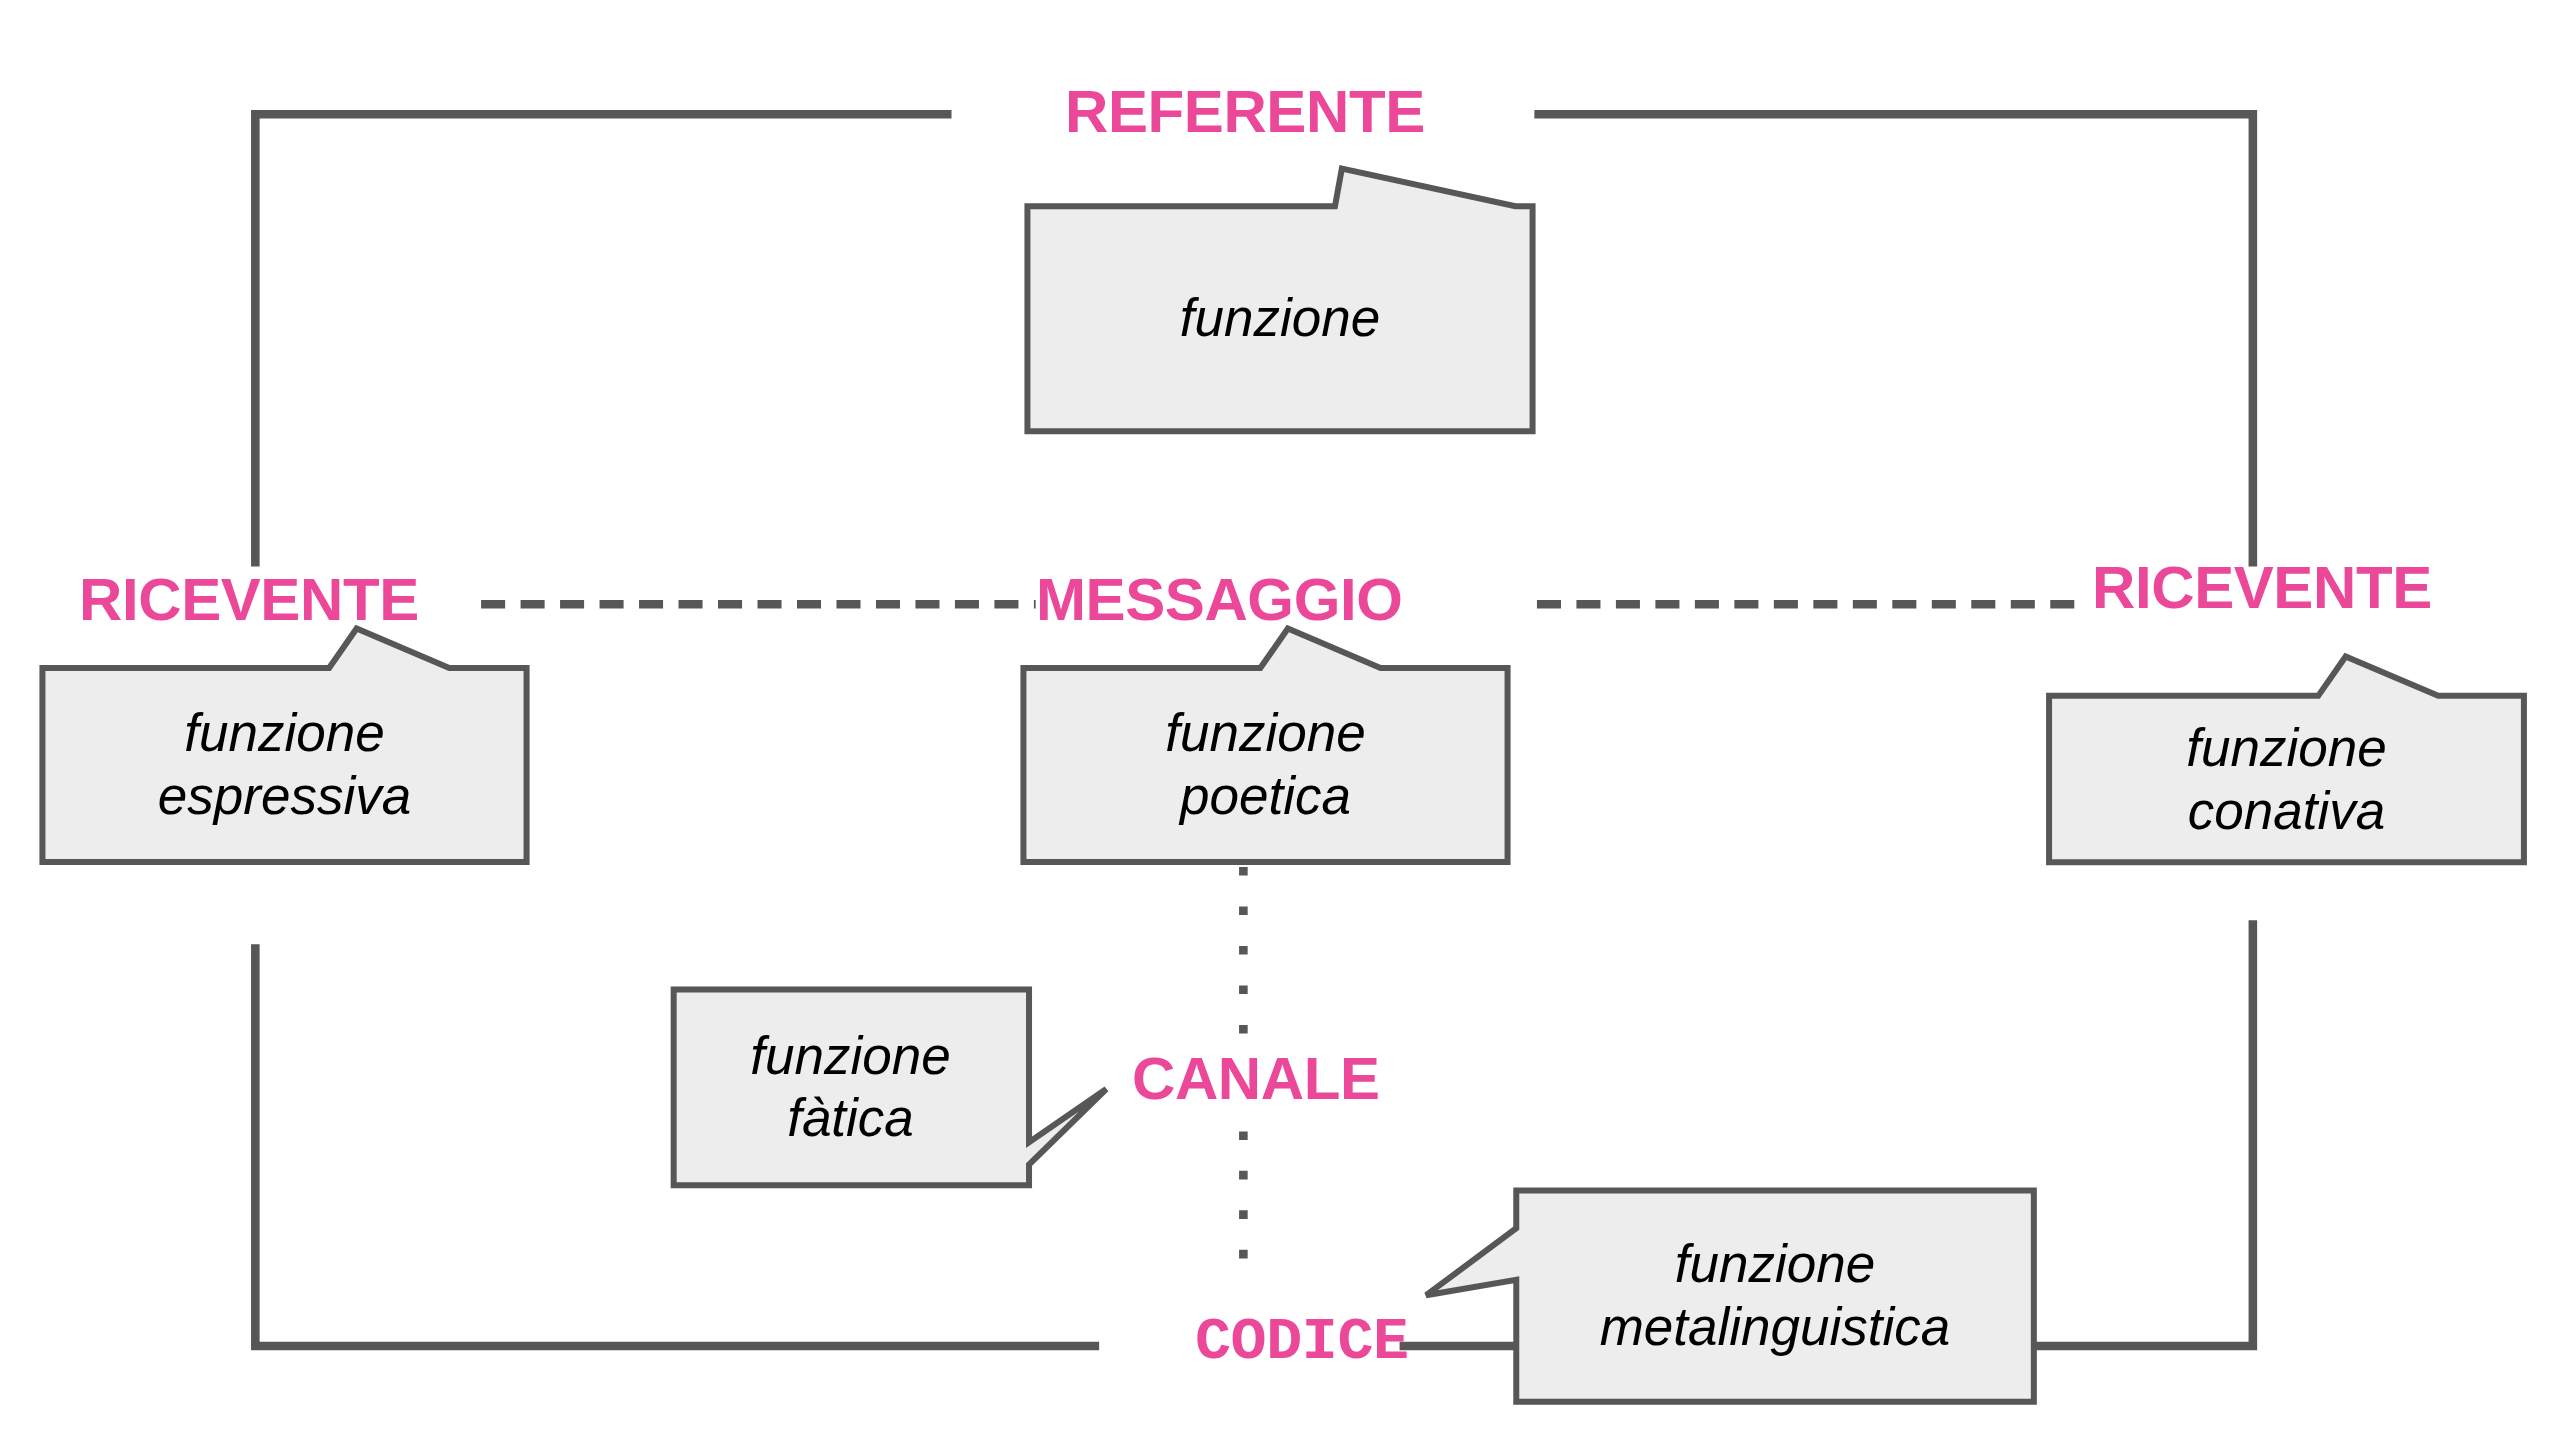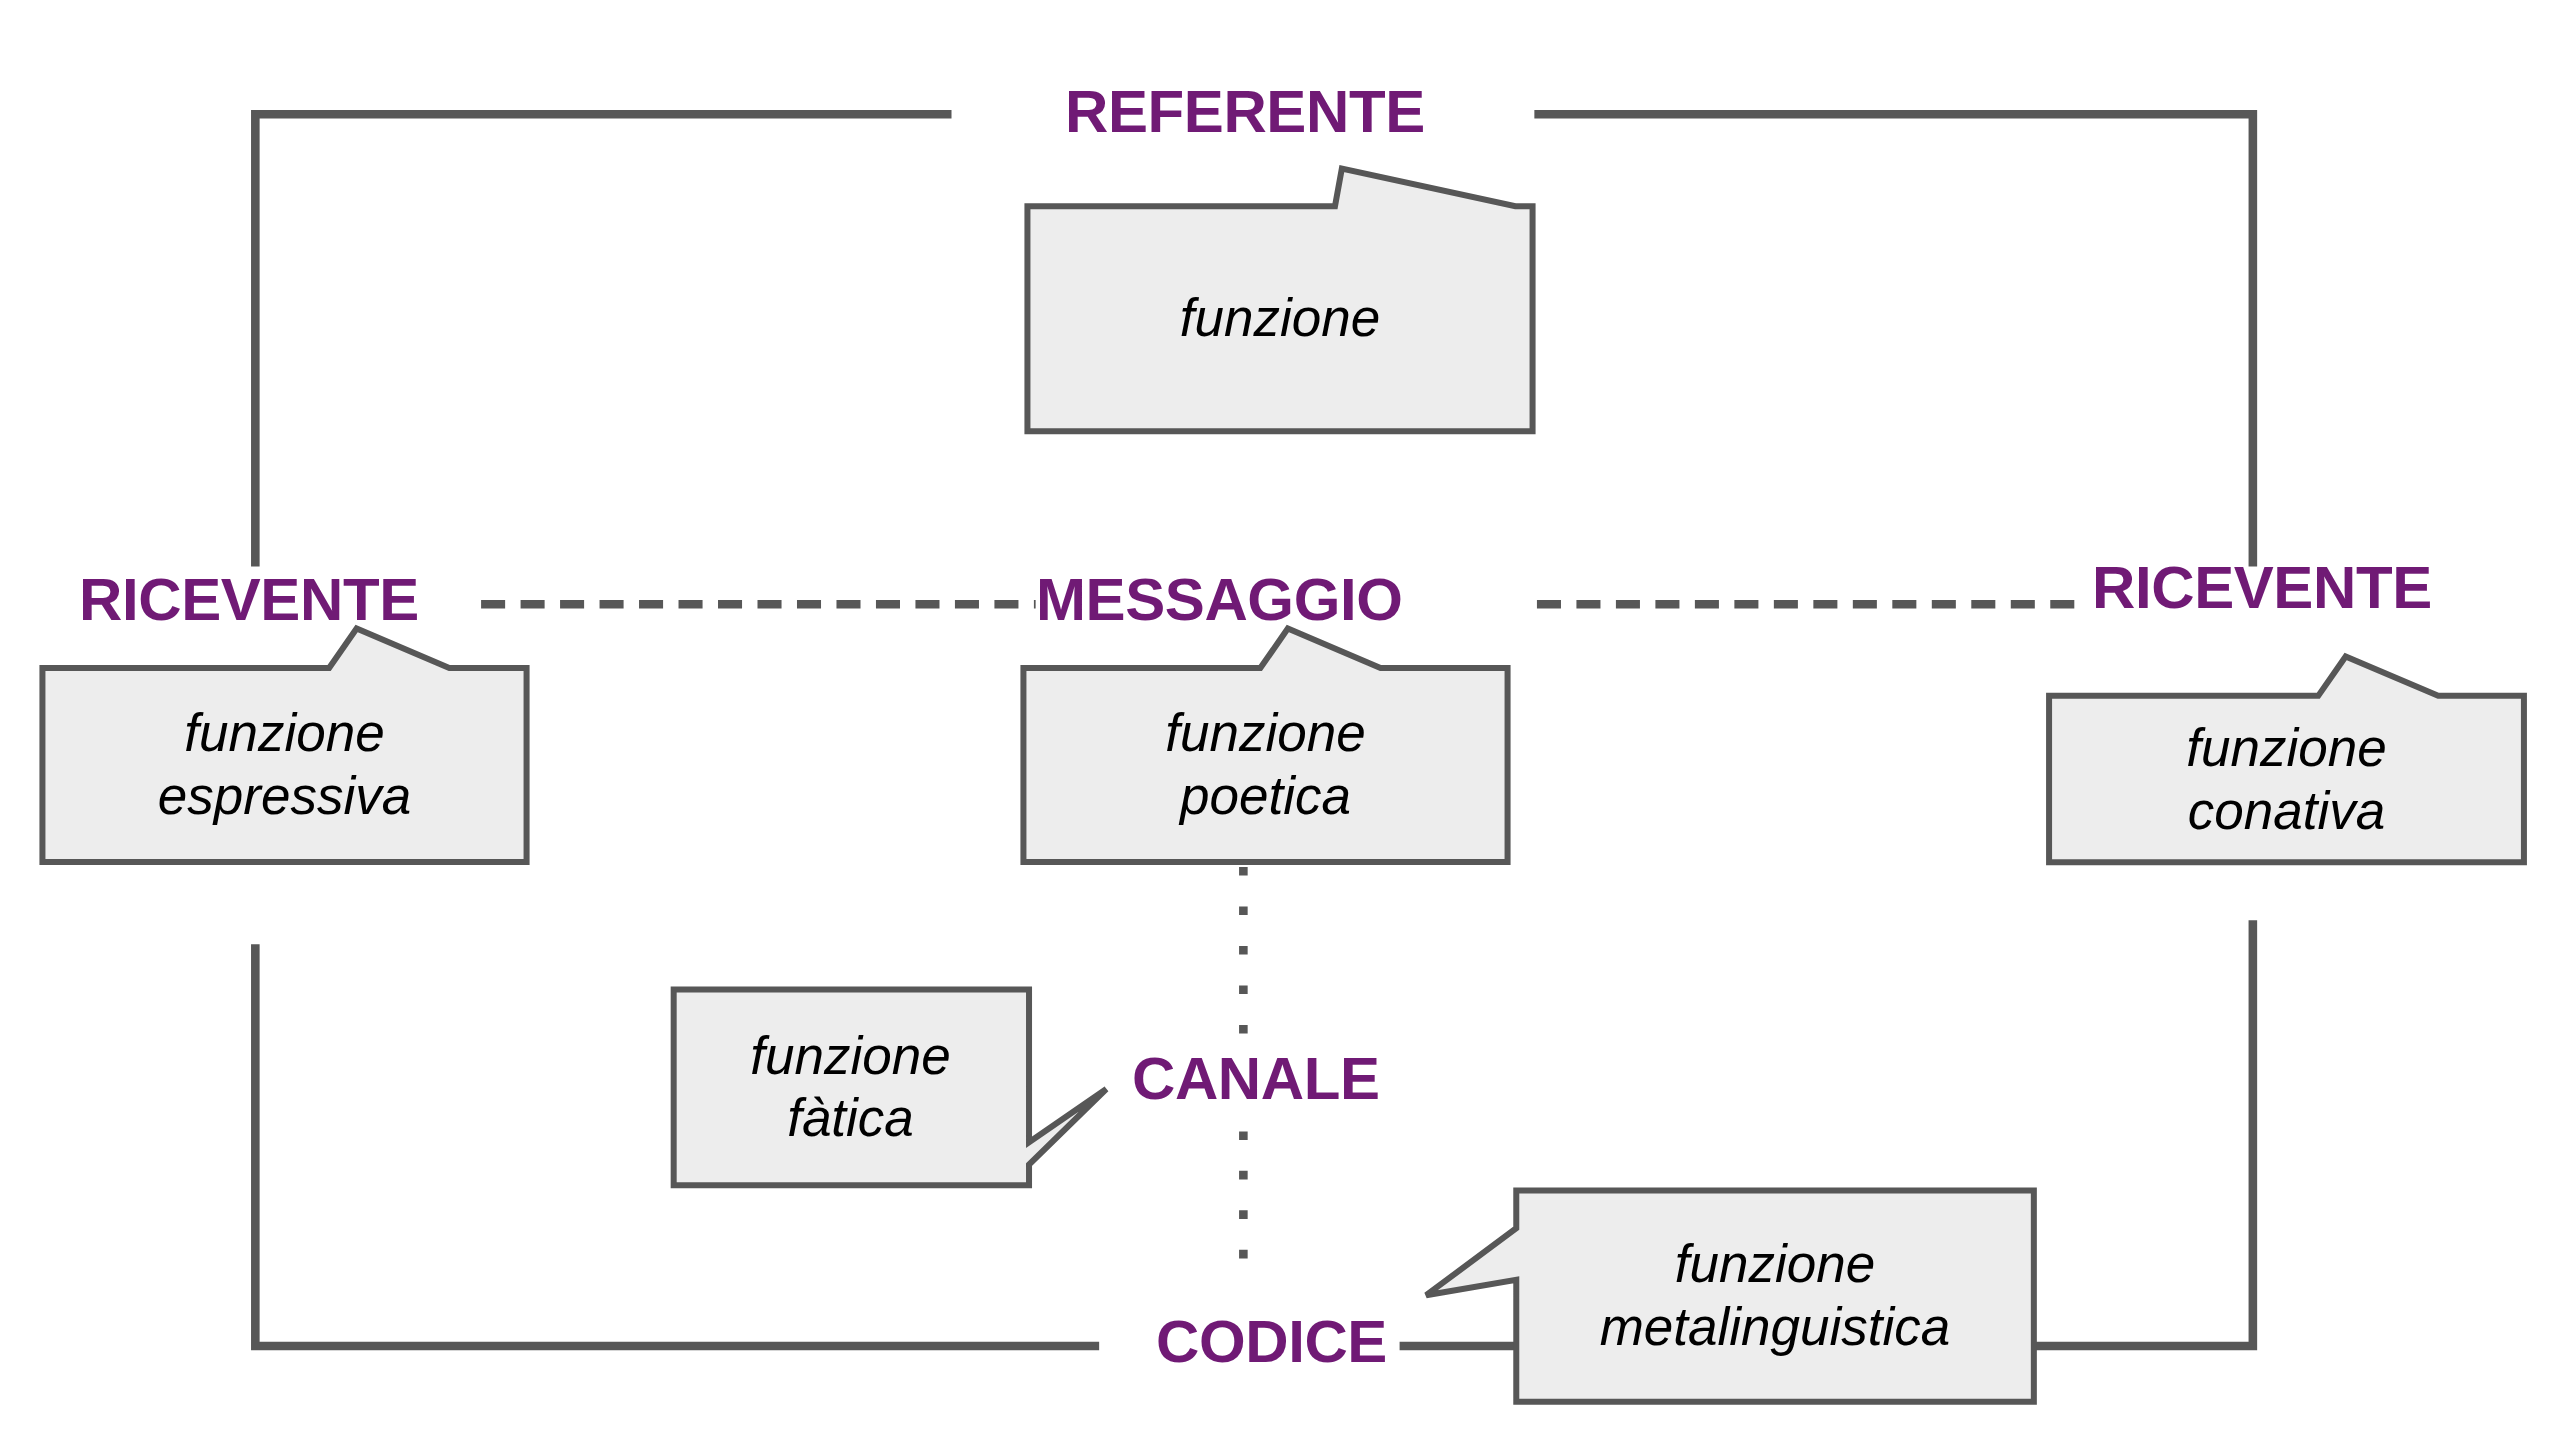--- a/index.html
+++ b/index.html
@@ -23,21 +23,21 @@
     top: 0;
     width: 2576px;
     height: 1449px;
   }
   .node-label {
     position: absolute;
     font-family: "Liberation Sans", sans-serif;
     font-weight: bold;
     font-size: 60px;
     line-height: 1;
-    color: #701a75;
+    color: #ec4899;
     white-space: nowrap;
     letter-spacing: -0.4px;
   }
   .callout {
     position: absolute;
     padding-left: 12px;
   }
   .callout svg {
     position: absolute;
     left: 0;
@@ -144,16 +144,16 @@
   <div class="node-label" style="left:1065px; top:82px;">REFERENTE</div>
 
   <div class="node-label" style="left:79px; top:570px;">RICEVENTE</div>
 
   <div class="node-label" style="left:1036px; top:570px;">MESSAGGIO</div>
 
   <div class="node-label" style="left:2092px; top:558px;text-align:right;">RICEVENTE</div>
 
   <div class="node-label" style="left:1132px; top:1049px;">CANALE</div>
 
-  <div class="node-label" style="left:1156px; top:1312px;">CODICE</div>
+  <div class="node-label" style="left:1195px; top:1312px;font-family:Liberation Mono, monospace;">CODICE</div>
 
 </div>
 
 
 </body></html>

